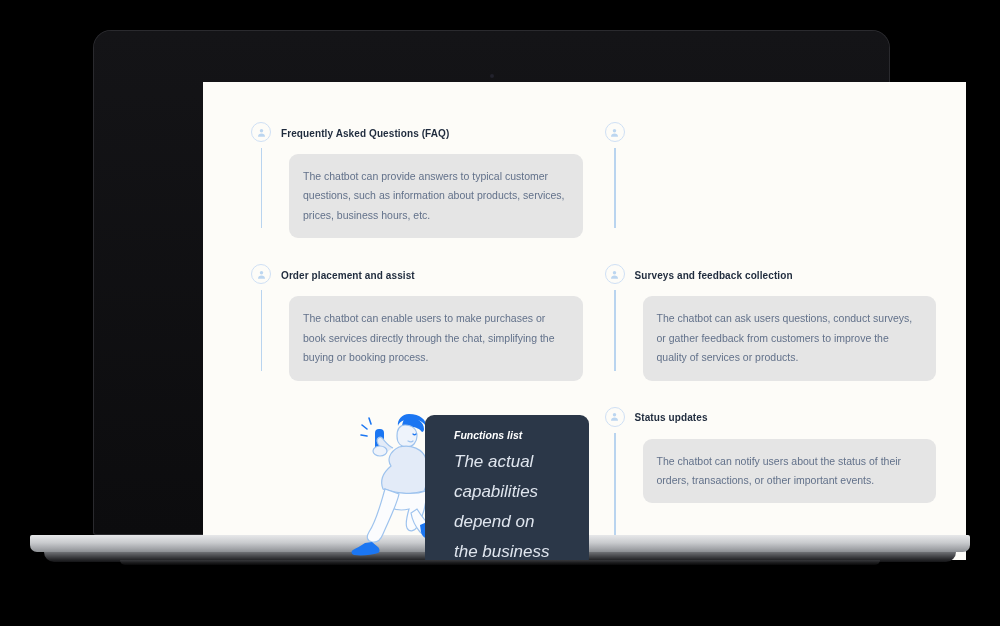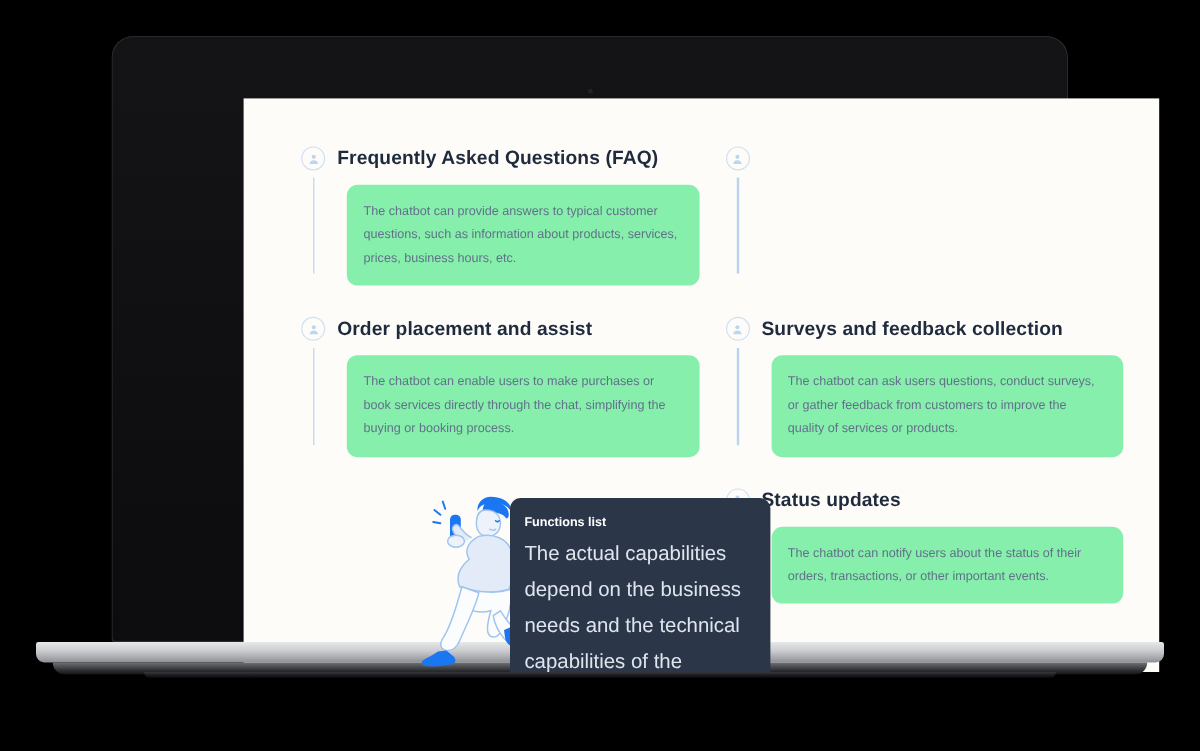--- a/index.html
+++ b/index.html
@@ -108,53 +108,54 @@
   }
   .feat-icon svg { display: block; }
   .feat-line {
     position: absolute;
     left: 9.5px; top: 26px;
     width: 1.5px;
     bottom: 10px;
     background: #b9d4ef;
   }
   .feature-title {
-    font-size: 16px;
+    font-size: 10px;
     font-weight: bold;
     color: #1f2b3d;
     letter-spacing: .1px;
     white-space: nowrap;
   }
   .feature-box {
     margin-top: 10px;
     margin-left: 8px;
-    background: #86efac;
+    background: #e5e5e5;
     border-radius: 9px;
     padding: 13px 16px 13px 14px;
   }
   .feature-text {
     font-size: 10.5px;
     line-height: 1.85;
     color: #62718a;
   }
 
   
   .bottom-zone {
     position: relative;
     margin-top: 2px;
     height: 170px;
   }
   .dark-card {
     position: absolute;
     left: 174px; top: 6px;
-    width: 217px; height: 152px;
+    width: 164px; height: 152px;
     background: #2b3748;
     border-radius: 9px;
-    padding: 14px 12px;
+    padding: 14px 29px;
     z-index: 3;
+    font-style: italic;
   }
   .dark-card-title {
     font-size: 10.5px;
     font-weight: bold;
     color: #ffffff;
     margin-bottom: 6px;
   }
   .dark-card-text {
     font-size: 17px;
     line-height: 1.78;

